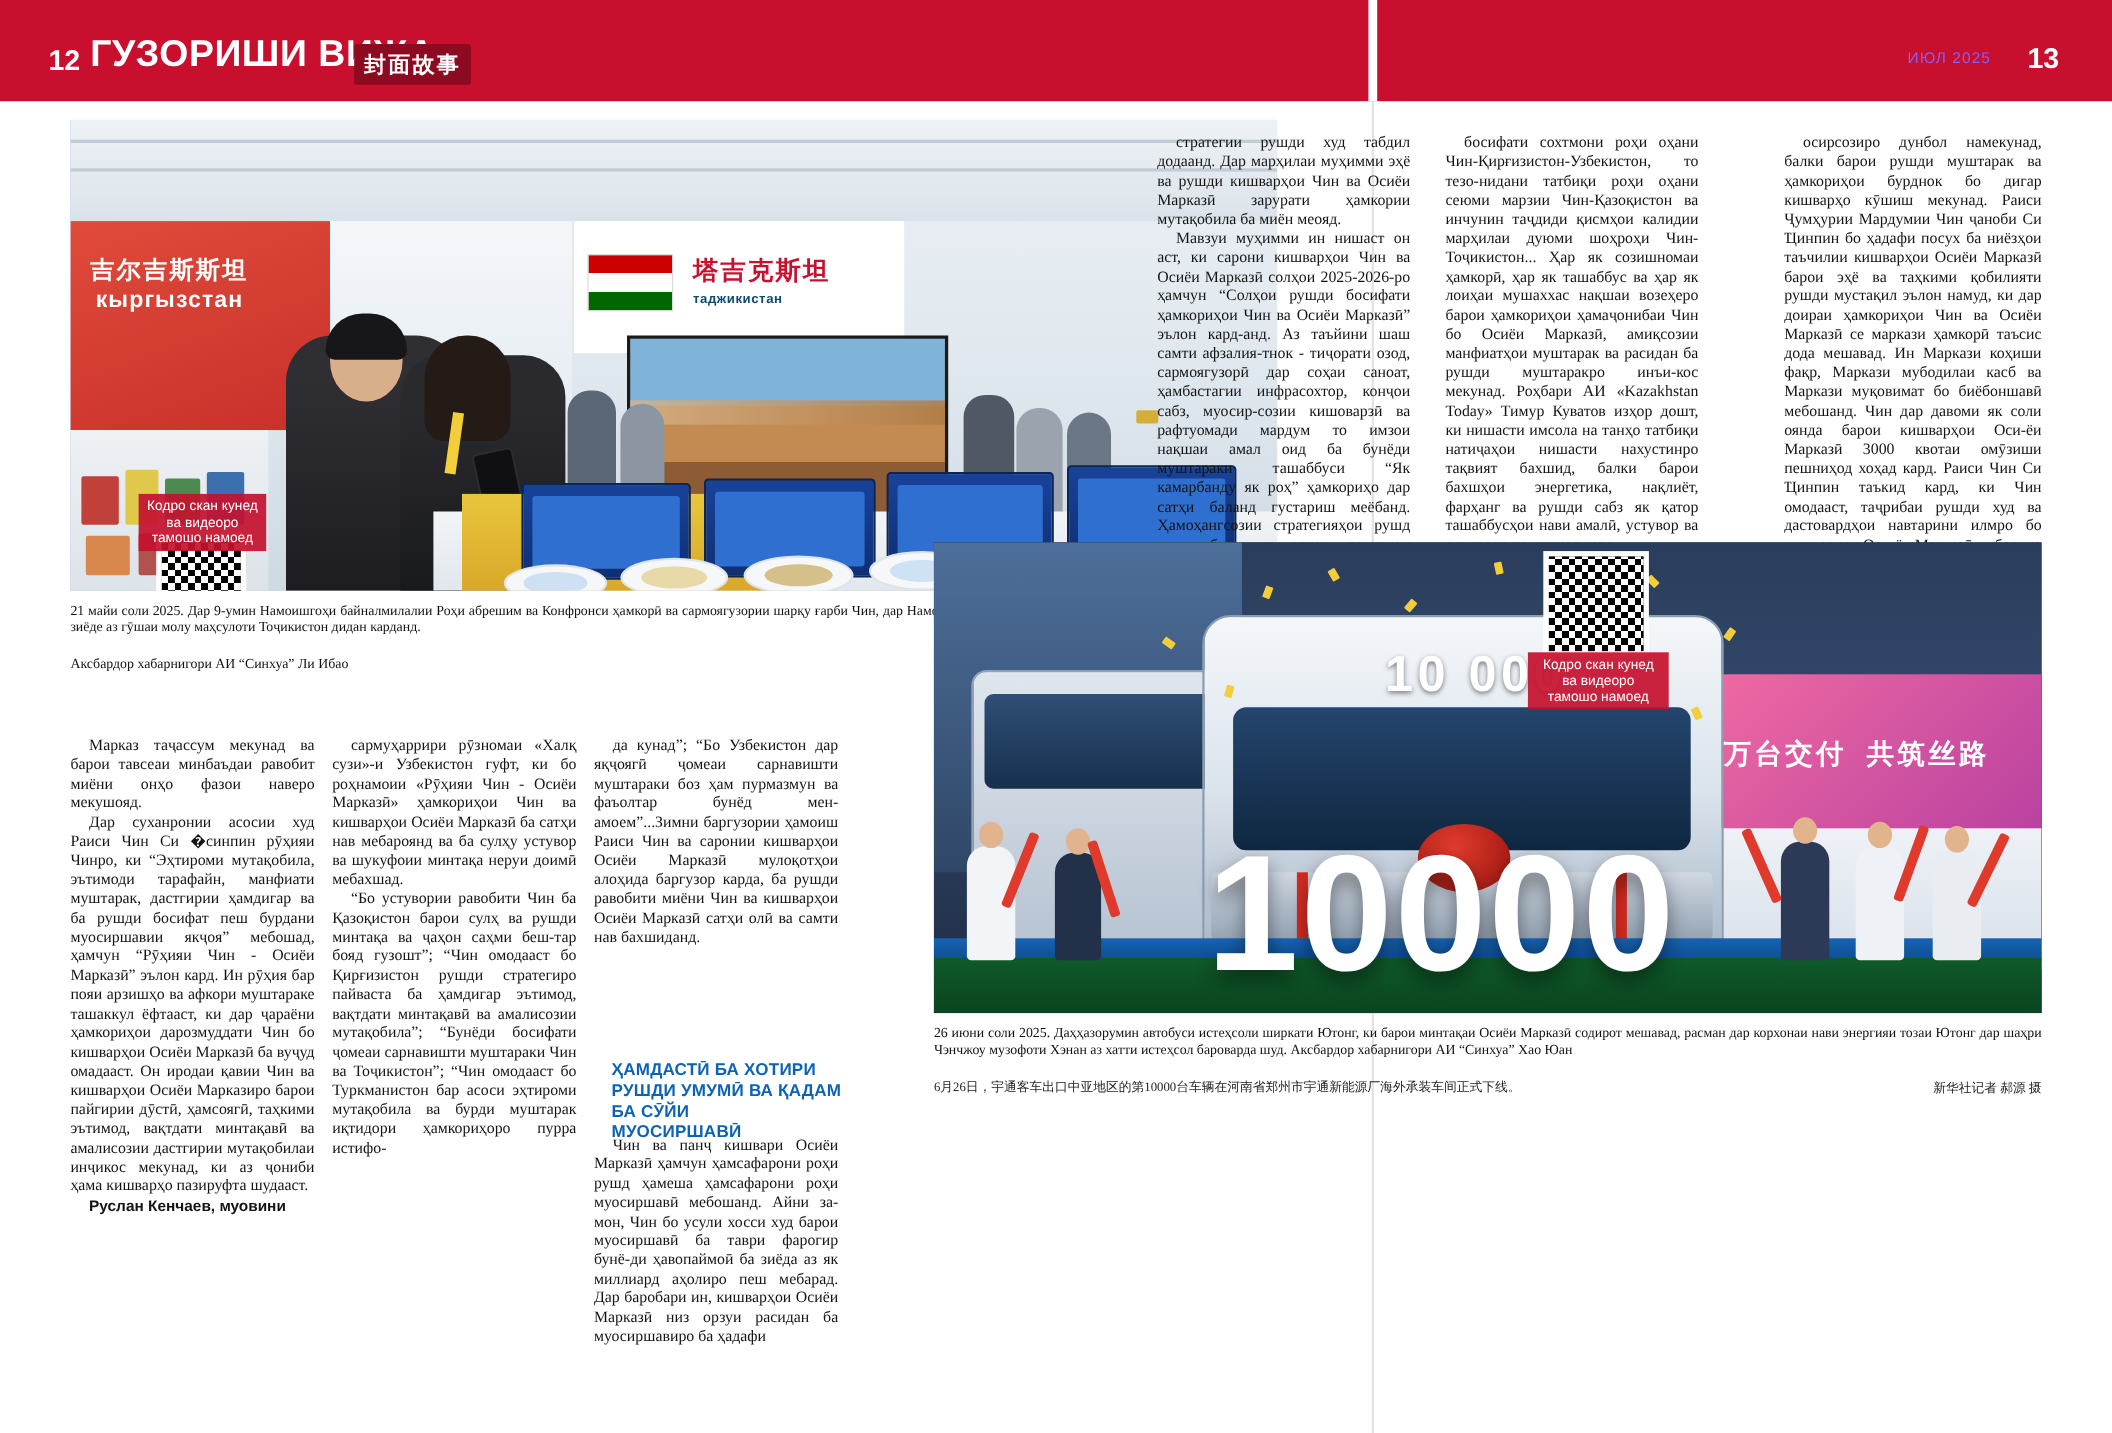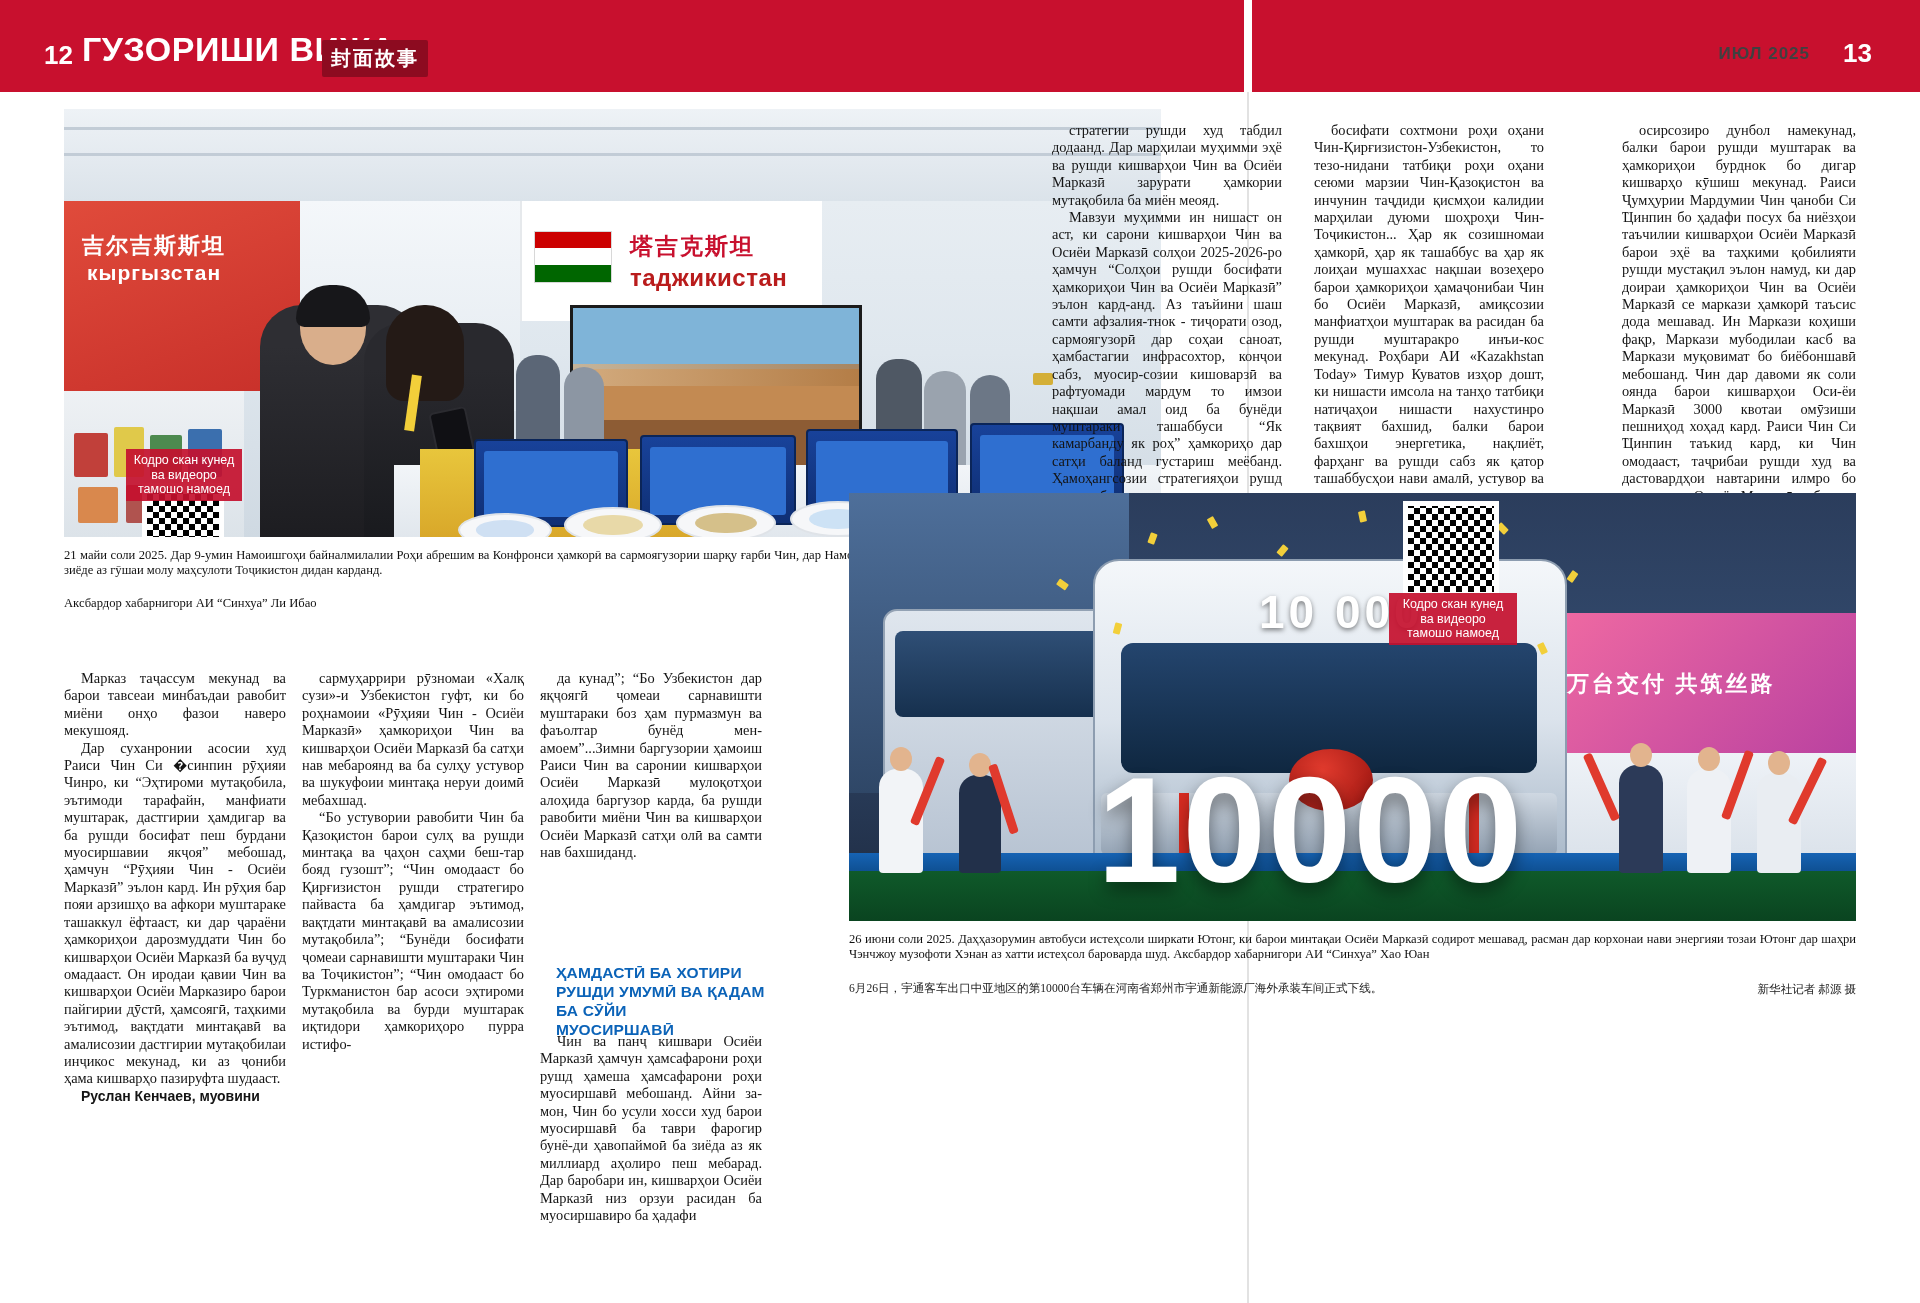--- a/index.html
+++ b/index.html
@@ -36,21 +36,21 @@
   .head-title-cn{
     position:absolute;left:322px;top:40px;
     font-family:"Liberation Sans", sans-serif;
     font-size:20px;font-weight:700;color:#ffffff;
     background:#8d0b20;padding:5px 9px;border-radius:2px;
     letter-spacing:2px;
   }
   .folio-date{
     position:absolute;right:110px;top:44px;
     font-family:"Liberation Sans", sans-serif;
-    font-size:17px;color:#404040;letter-spacing:1px;font-weight:bold;
+    font-size:14px;color:#8b5cf6;letter-spacing:1px;
   }
   .folio-right{
     position:absolute;right:48px;top:38px;
     font-family:"Liberation Sans", sans-serif;
     font-size:26px;color:#ffffff;font-weight:700;
   }
   
   .spine{
     position:absolute;left:1247px;top:92px;width:2px;height:1211px;background:#e2e2e2;
   }
@@ -126,22 +126,22 @@
   }
   .tj-crown{
     position:absolute;left:498px;top:141px;width:20px;height:12px;
     background:#d4af37;border-radius:2px;
   }
   .tj-cn{
     position:absolute;left:566px;top:122px;color:#c8102e;font-weight:700;
     font-family:"Liberation Sans",sans-serif;font-size:23px;letter-spacing:2px;
   }
   .tj-ru{
-    position:absolute;left:566px;top:155px;color:#b91c1c;font-weight:700;
-    font-family:"Liberation Sans",sans-serif;font-size:24px;letter-spacing:.5px;
+    position:absolute;left:566px;top:155px;color:#0c4a6e;font-weight:700;
+    font-family:"Liberation Sans",sans-serif;font-size:12px;letter-spacing:.5px;
   }
   .p1-screen{
     position:absolute;left:506px;top:196px;width:286px;height:160px;
     background:linear-gradient(180deg,#7fb4d8 0 38%,#c38a52 38% 70%,#8d5c34 70% 100%);
     border:3px solid #1b1b1b;
   }
   .p1-screen:after{
     content:"";position:absolute;left:0;top:56px;width:286px;height:22px;
     background:linear-gradient(90deg,#d7b48a,#b07a44);opacity:.8;
   }
@@ -282,21 +282,21 @@
   .p2-stage2{
     position:absolute;left:0;top:360px;width:1007px;height:22px;
     background:linear-gradient(180deg,#1663b4,#0d4c8c);
   }
   .p2-banner{
     position:absolute;left:700px;top:120px;width:307px;height:170px;
     background:linear-gradient(135deg,#f06aa2,#b63fa0);
   }
   .p2-banner-cn{
     position:absolute;left:718px;top:176px;
-    font-family:Liberation Serif, serif;font-weight:700;font-size:22px;color:#ffffff;letter-spacing:3px;
+    font-family:Liberation Mono, monospace;font-weight:700;font-size:25px;color:#ffffff;letter-spacing:3px;
   }
   .p2-wallR{
     position:absolute;left:700px;top:260px;width:307px;height:128px;
     background:linear-gradient(180deg,#eef2f7,#d7dfe8);
   }
   .person{
     position:absolute;border-radius:18px 18px 4px 4px;
   }
   .person .head{
     position:absolute;left:50%;transform:translateX(-50%);top:-22px;width:22px;height:24px;border-radius:50%;

